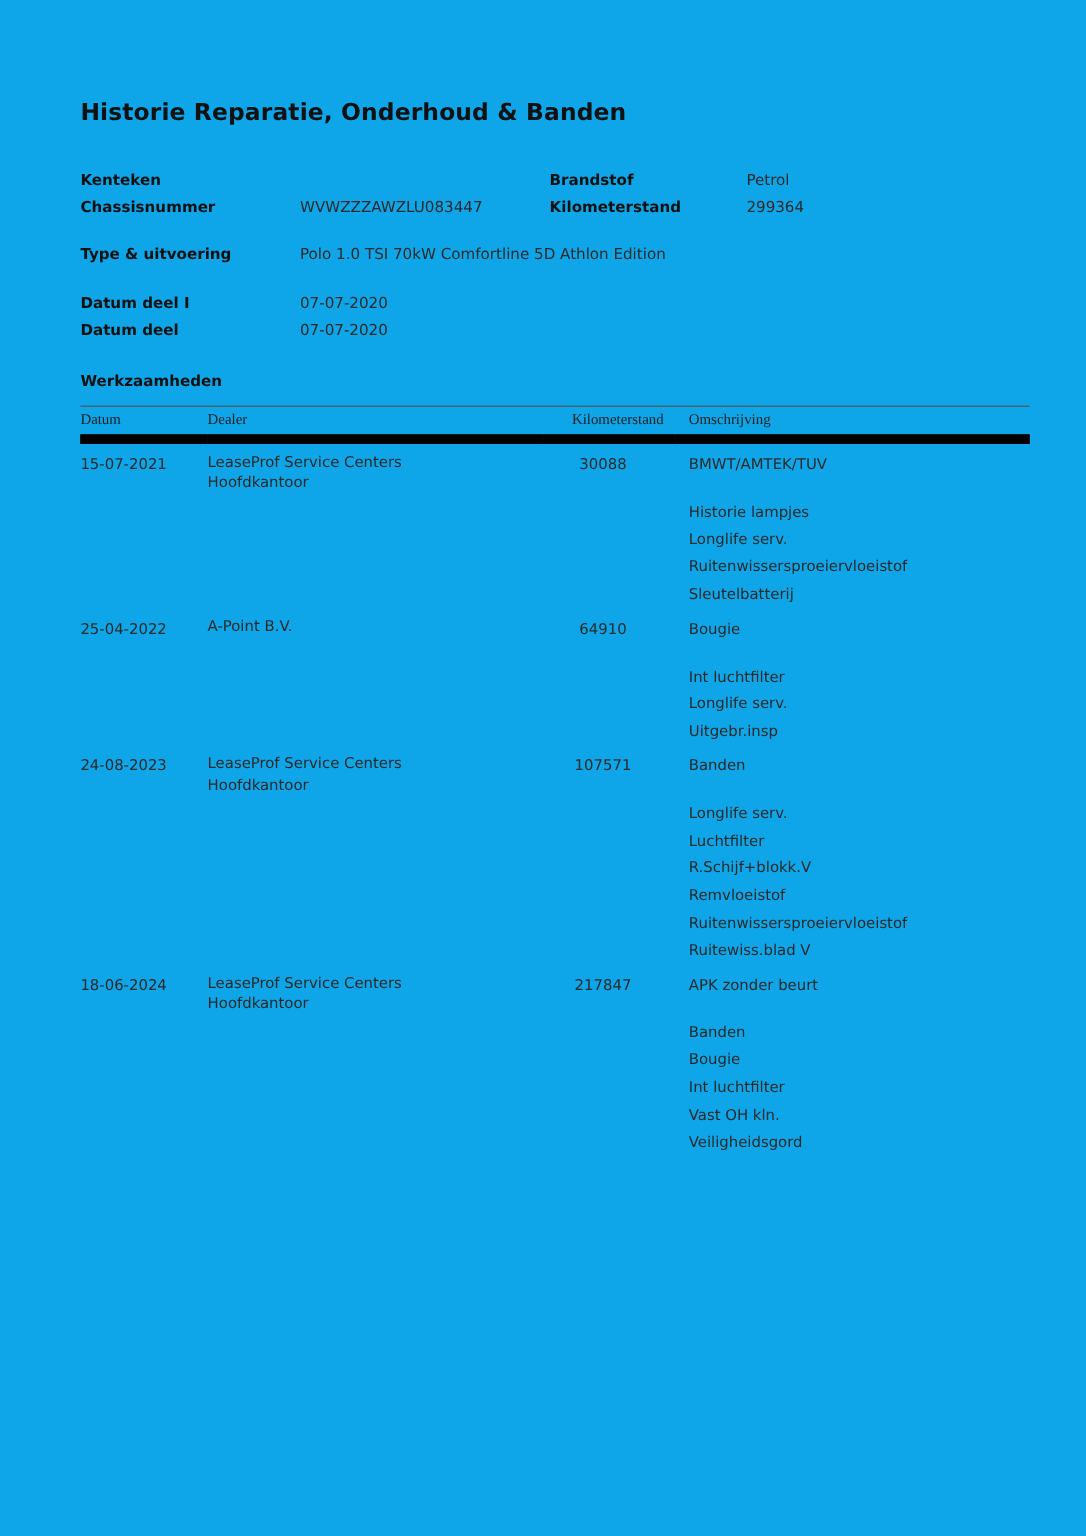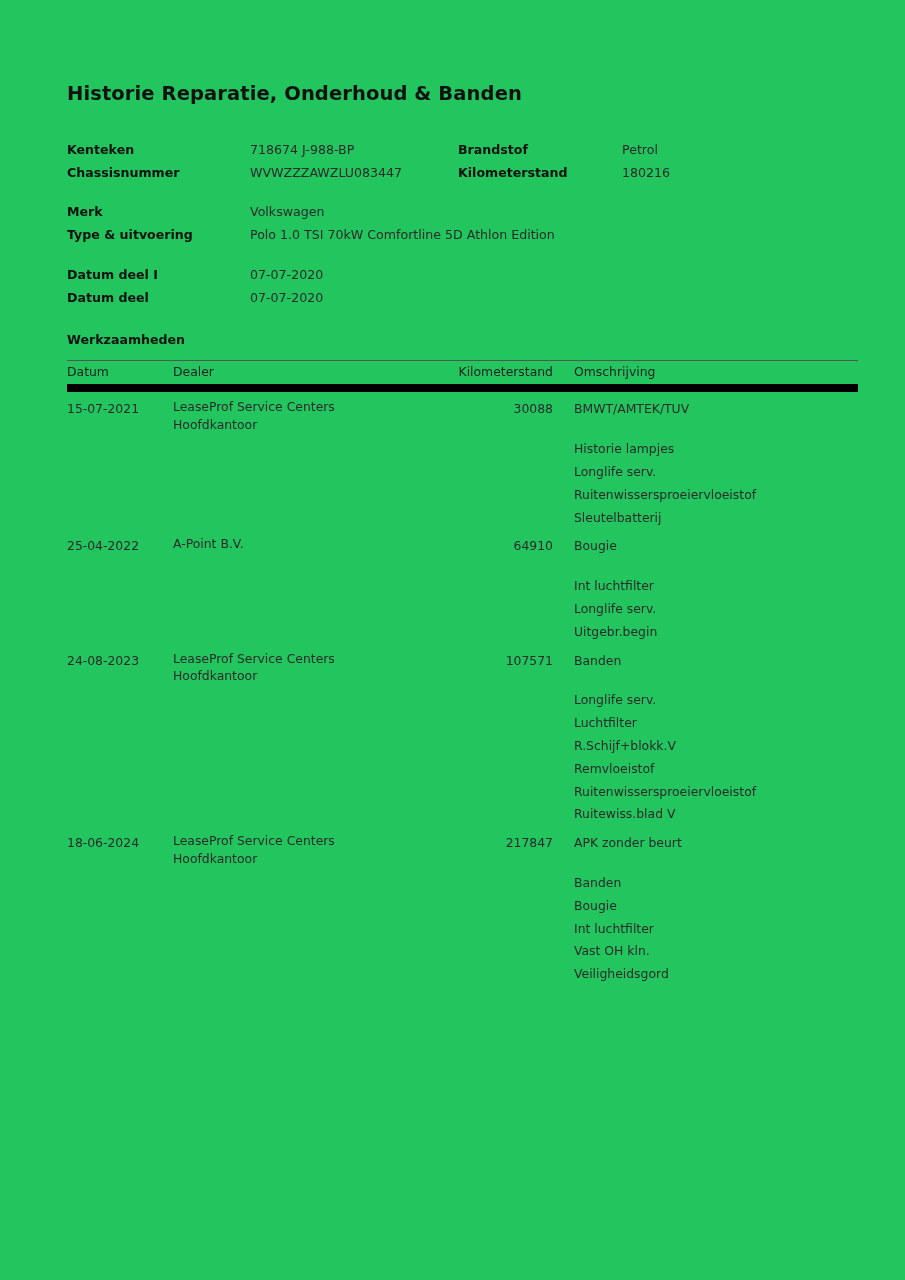--- a/index.html
+++ b/index.html
@@ -9,21 +9,21 @@
   }
   body {
     font-family: "DejaVu Sans", "Liberation Sans", sans-serif;
     color: #1a1a1a;
     -webkit-font-smoothing: antialiased;
   }
   .page {
     position: relative;
     width: 905px;
     height: 1280px;
-    background: #22c55e;
+    background: #0ea5e9;
     box-sizing: border-box;
     overflow: hidden;
   }
   .content {
     position: absolute;
     left: 67px;
     top: 82px;
     width: 770px;
   }
 
@@ -88,81 +88,77 @@
   }
   .wtable thead th {
     font-weight: normal;
     color: #222222;
     text-align: left;
     padding: 2px 0 4px 0;
     border-top: 1px solid #555555;
     border-bottom: 8px solid #000000;
     vertical-align: bottom;
     line-height: 17px;
+    font-family: Liberation Serif, serif;
   }
   .th-datum  { width: 106px; }
   .th-dealer { width: 279px; }
   .th-km     { width: 101px; text-align: right !important; padding-right: 10px !important; }
   .th-oms    { width: 284px; padding-left: 11px !important; }
 
   .wtable td {
     vertical-align: top;
     padding: 0;
     line-height: 22.8px;
     color: #2a2a2a;
   }
   .td-datum  { width: 106px; padding-top: 6px !important; }
   .td-dealer { width: 279px; padding-top: 6px !important; }
-  .td-km     { width: 101px; text-align: right; padding-right: 10px !important; padding-top: 6px !important; }
+  .td-km     { width: 101px; text-align: center; padding-right: 10px !important; padding-top: 6px !important; }
   .td-oms    { width: 284px; padding-left: 11px !important; padding-top: 6px !important; }
 
   .oms-first { display: block; }
   .oms-rest  { display: block; margin-top: 17px; }
   .oms-line  { display: block; }
 
   .dealer-line { display: block; line-height: 17.5px; }
 </style>
 </head>
 <body>
 
 <div class="page">
   <div class="content">
 
     <h1 class="doc-title">Historie Reparatie, Onderhoud &amp; Banden</h1>
 
     <div class="two-col">
       <div class="col-left">
         <div class="info-row">
           <span class="info-label">Kenteken</span>
-          <span class="info-value">718674 J-988-BP</span>
         </div>
         <div class="info-row">
           <span class="info-label">Chassisnummer</span>
           <span class="info-value">WVWZZZAWZLU083447</span>
         </div>
       </div>
       <div class="col-right">
         <div class="info-row">
           <span class="info-label">Brandstof</span>
           <span class="info-value">Petrol</span>
         </div>
         <div class="info-row">
           <span class="info-label">Kilometerstand</span>
-          <span class="info-value">180216</span>
+          <span class="info-value">299364</span>
         </div>
       </div>
     </div>
 
     <div class="gap-sm"></div>
 
     <div class="col-left" style="width:770px">
-      <div class="info-row">
-        <span class="info-label">Merk</span>
-        <span class="info-value wide-value">Volkswagen</span>
-      </div>
       <div class="info-row">
         <span class="info-label">Type &amp; uitvoering</span>
         <span class="info-value wide-value">Polo 1.0 TSI 70kW Comfortline 5D Athlon Edition</span>
       </div>
     </div>
 
     <div class="gap-md"></div>
 
     <div class="col-left" style="width:770px">
       <div class="info-row">
@@ -207,21 +203,21 @@
           <tr>
             <td class="td-datum">25-04-2022</td>
             <td class="td-dealer">
               <span class="dealer-line">A-Point B.V.</span>
             </td>
             <td class="td-km">64910</td>
             <td class="td-oms">
               <span class="oms-first">Bougie</span>
               <span class="oms-rest">Int luchtfilter</span>
               <span class="oms-line">Longlife serv.</span>
-              <span class="oms-line">Uitgebr.begin</span>
+              <span class="oms-line">Uitgebr.insp</span>
             </td>
           </tr>
           <tr>
             <td class="td-datum">24-08-2023</td>
             <td class="td-dealer">
               <span class="dealer-line">LeaseProf Service Centers</span>
               <span class="dealer-line">Hoofdkantoor</span>
             </td>
             <td class="td-km">107571</td>
             <td class="td-oms">

